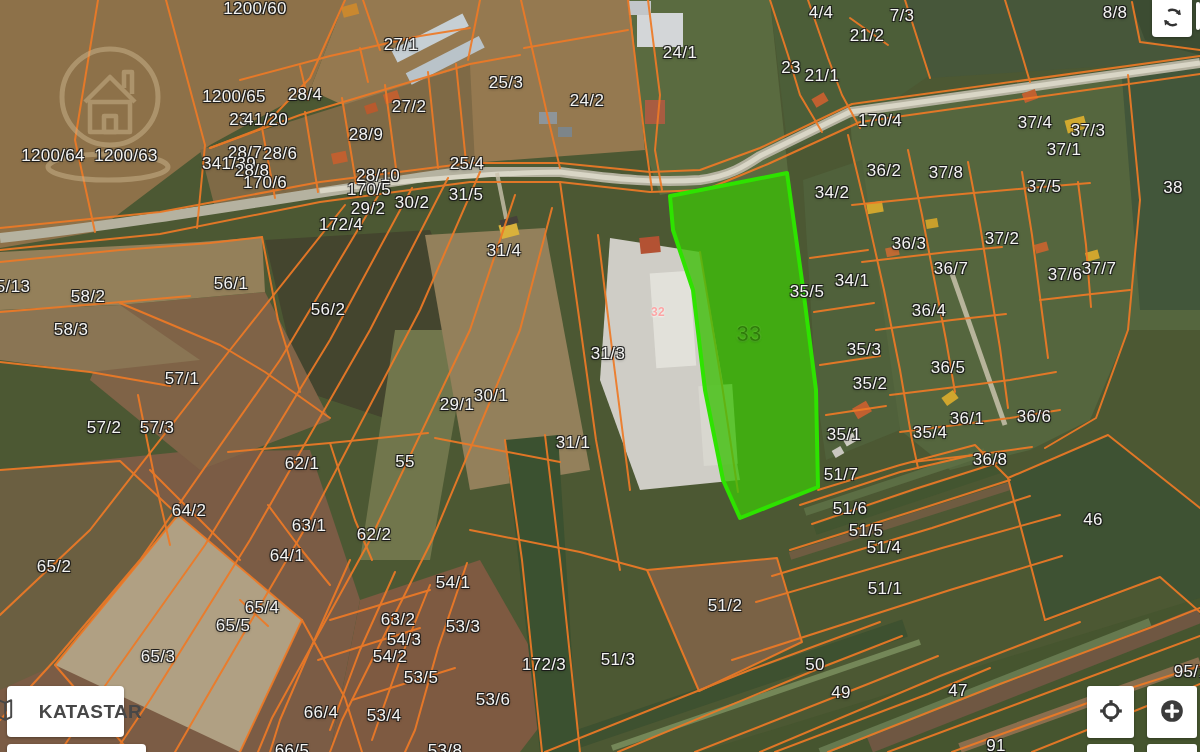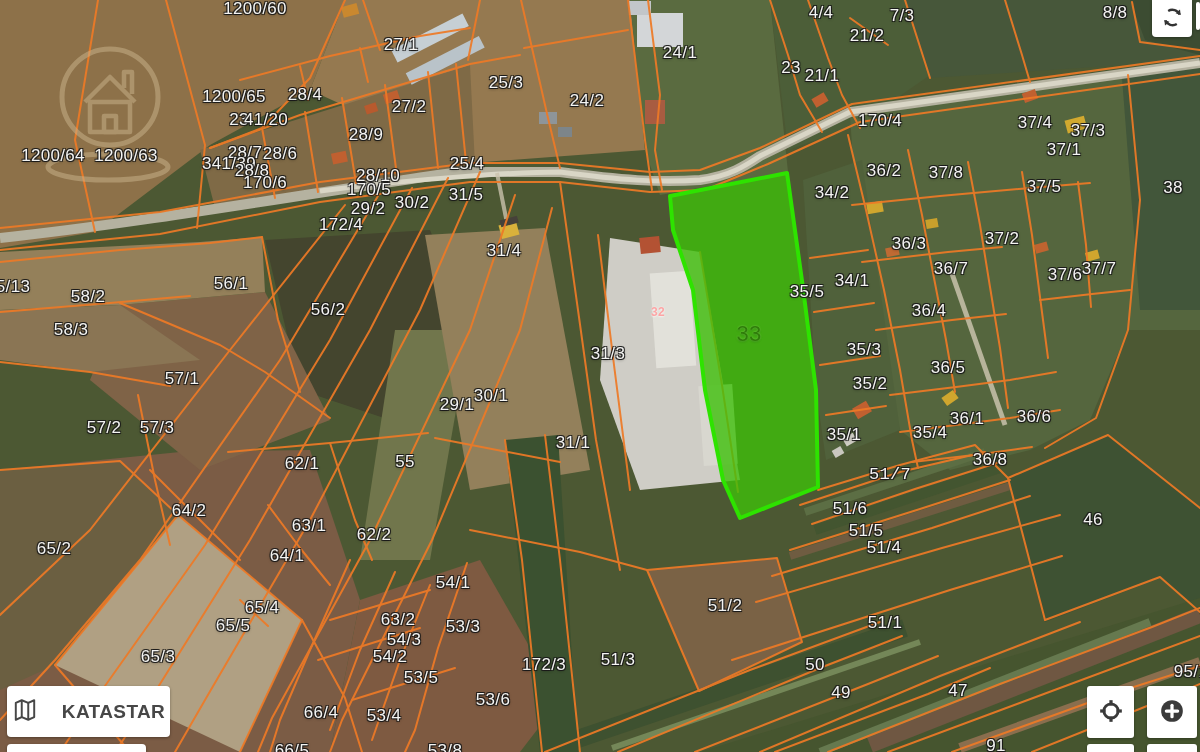--- a/index.html
+++ b/index.html
@@ -13,21 +13,21 @@
       -1px 1px 0 rgba(25,25,25,.85),1px 1px 0 rgba(25,25,25,.85),0 1px 3px rgba(0,0,0,.5);}
   .plabel.green{color:#2f7d0a;font-size:22px;
     text-shadow:0 0 2px rgba(190,255,140,.5),0 1px 2px rgba(0,60,0,.35);}
   .plabel.dark{color:#fca5a5;font-size:12px;
     text-shadow:0 0 2px rgba(255,255,255,.65),0 1px 2px rgba(255,255,255,.5);font-weight:bold;}
   .ctl{position:absolute;background:#fff;border:none;border-radius:3px;
     display:flex;align-items:center;justify-content:center;cursor:pointer;
     box-shadow:0 1px 3px rgba(0,0,0,.35);padding:0;}
   #refresh-btn{left:1152px;top:0;width:40px;height:37px;border-radius:0 0 4px 4px;}
   #edge-btn{left:1196px;top:2px;width:4px;height:28px;}
-  #katastar-btn{left:7px;top:686px;width:163px;height:51px;border-radius:4px;gap:24px;}
+  #katastar-btn{left:7px;top:686px;width:117px;height:51px;border-radius:4px;gap:24px;}
   #katastar-btn .kat-label{font:700 19px/1 "Liberation Sans",sans-serif;color:#474747;letter-spacing:.4px;}
   #katastar-sliver{left:7px;top:744px;width:139px;height:8px;border-radius:4px 4px 0 0;}
   #locate-btn{left:1087px;top:686px;width:47px;height:52px;}
   #zoomin-btn{left:1147px;top:686px;width:50px;height:52px;}
   #locate-sliver{left:1087px;top:744px;width:47px;height:8px;border-radius:3px 3px 0 0;}
   #zoomin-sliver{left:1147px;top:744px;width:50px;height:8px;border-radius:3px 3px 0 0;}
 </style>
 </head>
 <body>
 
@@ -305,32 +305,32 @@
       <div class="plabel" style="left: 104px; top: 427px;">57/2</div>
       <div class="plabel" style="left: 157px; top: 427px;">57/3</div>
       <div class="plabel" style="left: 967px; top: 418px;">36/1</div>
       <div class="plabel" style="left: 1034px; top: 416px;">36/6</div>
       <div class="plabel" style="left: 930px; top: 432px;">35/4</div>
       <div class="plabel" style="left: 844px; top: 434px;">35/1</div>
       <div class="plabel" style="left: 990px; top: 459px;">36/8</div>
       <div class="plabel" style="left: 573px; top: 442px;">31/1</div>
       <div class="plabel" style="left: 302px; top: 463px;">62/1</div>
       <div class="plabel" style="left: 405px; top: 461px;">55</div>
-      <div class="plabel" style="left: 890px; top: 474px; font-family: Liberation Mono, monospace;">51/7</div>
+      <div class="plabel" style="left: 841px; top: 474px;">51/7</div>
       <div class="plabel" style="left: 189px; top: 510px;">64/2</div>
       <div class="plabel" style="left: 309px; top: 525px;">63/1</div>
       <div class="plabel" style="left: 374px; top: 534px;">62/2</div>
       <div class="plabel" style="left: 850px; top: 508px;">51/6</div>
       <div class="plabel" style="left: 1093px; top: 519px;">46</div>
-      <div class="plabel" style="left: 44px; top: 548px; padding-left: 20px;">65/2</div>
+      <div class="plabel" style="left: 44px; top: 566px; padding-left: 20px;">65/2</div>
       <div class="plabel" style="left: 287px; top: 555px;">64/1</div>
       <div class="plabel" style="left: 866px; top: 530px;">51/5</div>
       <div class="plabel" style="left: 884px; top: 547px;">51/4</div>
       <div class="plabel" style="left: 453px; top: 582px;">54/1</div>
-      <div class="plabel" style="left: 885px; top: 622px;">51/1</div>
+      <div class="plabel" style="left: 885px; top: 588px;">51/1</div>
       <div class="plabel" style="left: 262px; top: 607px;">65/4</div>
       <div class="plabel" style="left: 398px; top: 619px;">63/2</div>
       <div class="plabel" style="left: 233px; top: 625px;">65/5</div>
       <div class="plabel" style="left: 404px; top: 639px;">54/3</div>
       <div class="plabel" style="left: 463px; top: 626px;">53/3</div>
       <div class="plabel" style="left: 725px; top: 605px;">51/2</div>
       <div class="plabel" style="left: 390px; top: 656px;">54/2</div>
       <div class="plabel" style="left: 158px; top: 656px;">65/3</div>
       <div class="plabel" style="left: 544px; top: 664px;">172/3</div>
       <div class="plabel" style="left: 618px; top: 659px;">51/3</div>

